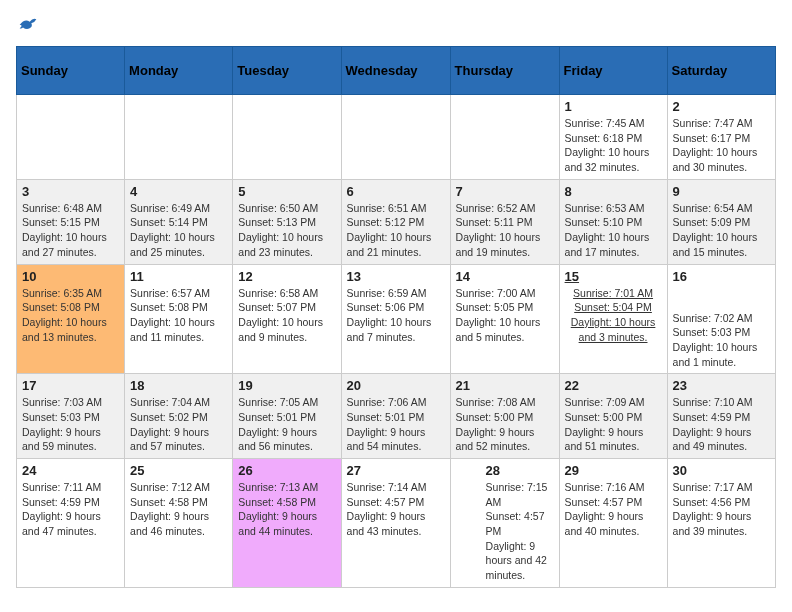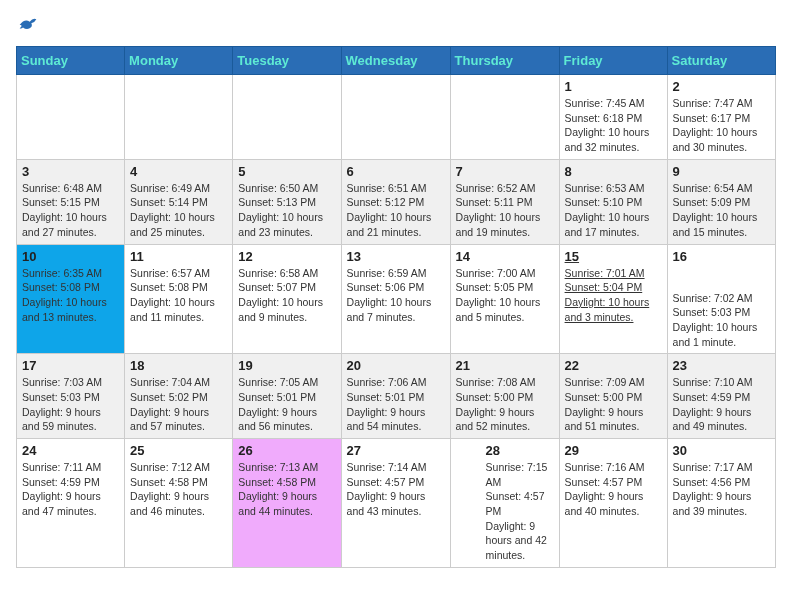--- a/index.html
+++ b/index.html
@@ -48,24 +48,24 @@
       font-size: 15px;
       color: #333;
     }
     .calendar {
       width: 100%;
       border-collapse: collapse;
       border: 1px solid #ccc;
     }
     .calendar th {
       background: #2a6db5;
-      color: #5eead4;
+      color: #000000;
       font-size: 13px;
       font-weight: bold;
-      padding: 6px 4px;
+      padding: 16px 4px;
       text-align: left;
       border: 1px solid #1a5a9a;
     }
     .calendar td {
       vertical-align: top;
       border: 1px solid #ccc;
       padding: 4px 5px;
       font-size: 11px;
       color: #333;
       background: #fff;
@@ -179,21 +179,21 @@
 Daylight: 10 hours and 17 minutes.</div>
         </td>
         <td style="background: rgb(240, 240, 240);">
           <div class="day-num">9</div>
           <div class="day-info" style="white-space: pre-line;">Sunrise: 6:54 AM
 Sunset: 5:09 PM
 Daylight: 10 hours and 15 minutes.</div>
         </td>
       </tr>
       <tr>
-        <td style="background: #0ea5e9; margin-left: 48px;">
+        <td style="background: #fdba74; margin-left: 48px;">
           <div class="day-num">10</div>
           <div class="day-info" style="white-space: pre-line;">Sunrise: 6:35 AM
 Sunset: 5:08 PM
 Daylight: 10 hours and 13 minutes.</div>
         </td>
         <td style="background: rgb(255, 255, 255);">
           <div class="day-num">11</div>
           <div class="day-info" style="white-space: pre-line;">Sunrise: 6:57 AM
 Sunset: 5:08 PM
 Daylight: 10 hours and 11 minutes.</div>
@@ -211,21 +211,21 @@
 Daylight: 10 hours and 7 minutes.</div>
         </td>
         <td style="background: rgb(255, 255, 255);">
           <div class="day-num">14</div>
           <div class="day-info" style="white-space: pre-line;">Sunrise: 7:00 AM
 Sunset: 5:05 PM
 Daylight: 10 hours and 5 minutes.</div>
         </td>
         <td style="background: rgb(255, 255, 255); text-decoration: underline;">
           <div class="day-num">15</div>
-          <div class="day-info" style="white-space: pre-line;">Sunrise: 7:01 AM
+          <div class="day-info" style="white-space: pre-line; text-align: center;">Sunrise: 7:01 AM
 Sunset: 5:04 PM
 Daylight: 10 hours and 3 minutes.</div>
         </td>
         <td style="background: rgb(255, 255, 255);">
           <div class="day-num">16</div>
           <div class="day-info" style="white-space: pre-line; margin-top: 27px;">Sunrise: 7:02 AM
 Sunset: 5:03 PM
 Daylight: 10 hours and 1 minute.</div>
         </td>
       </tr>

